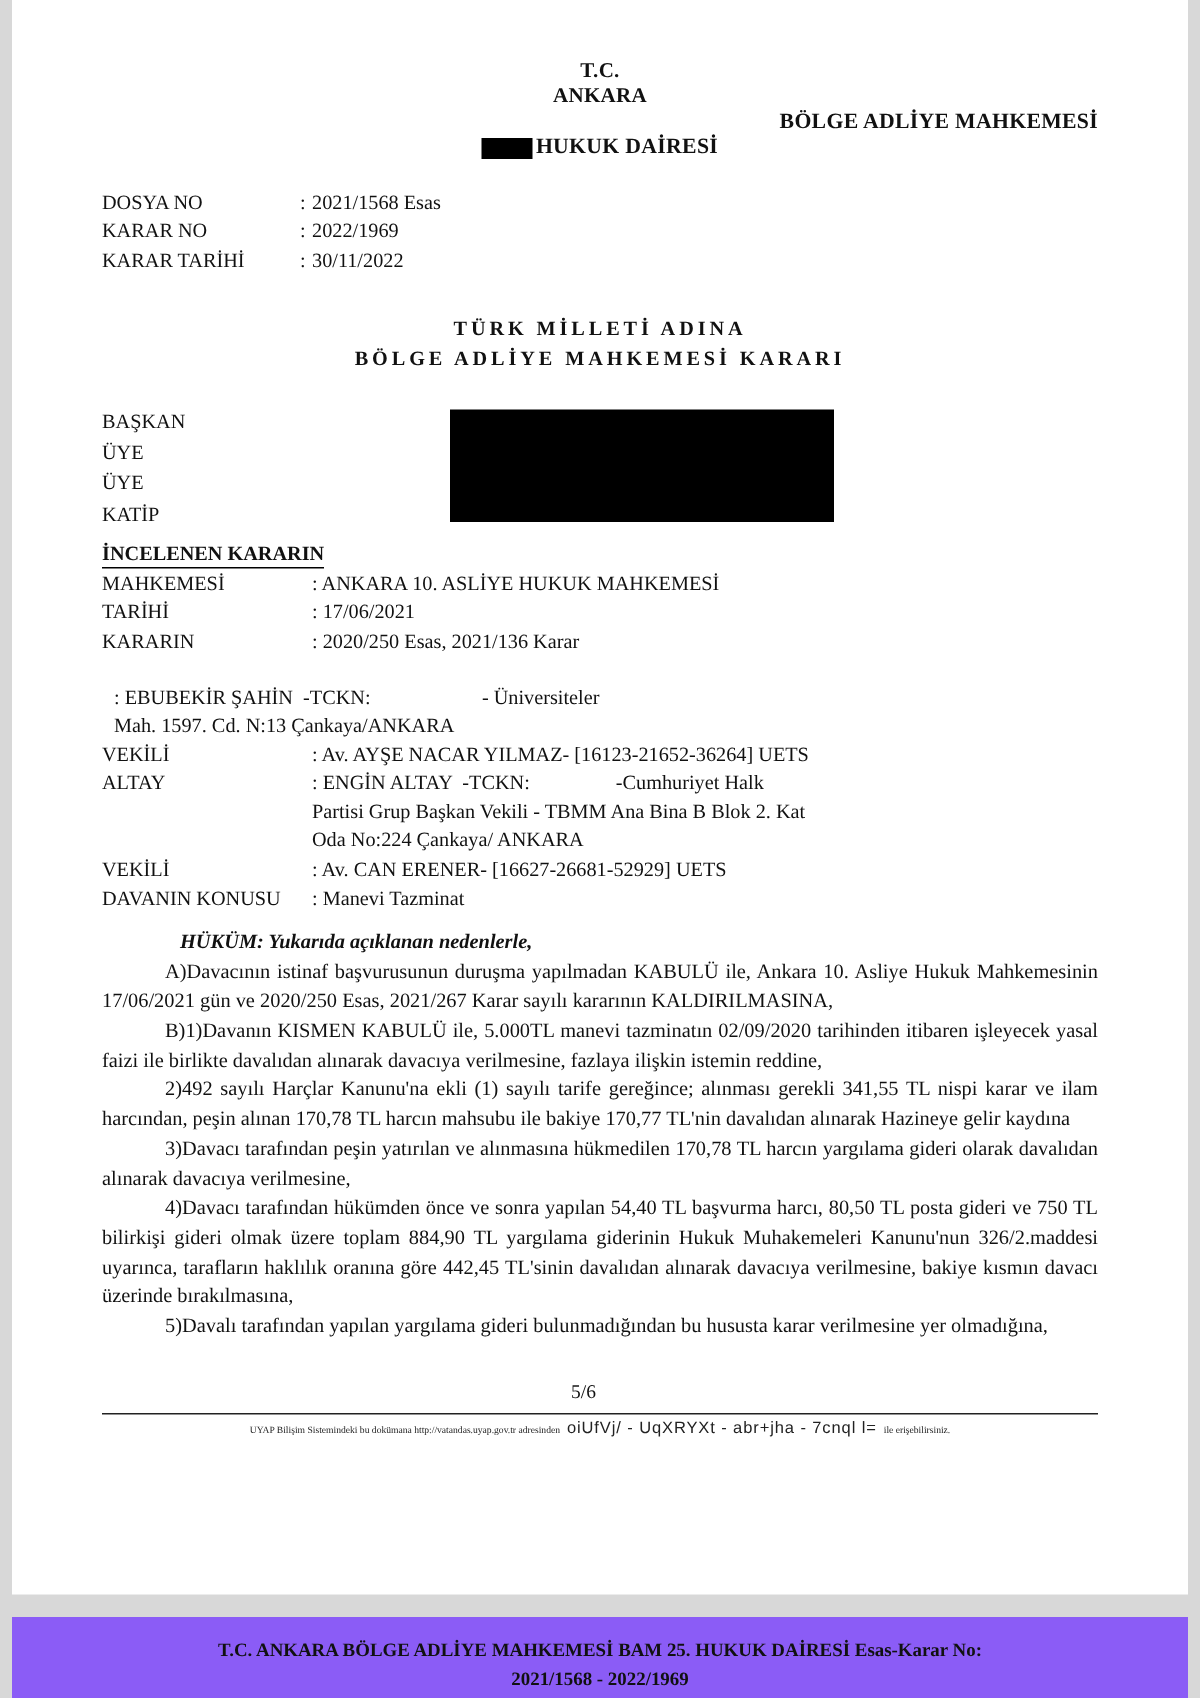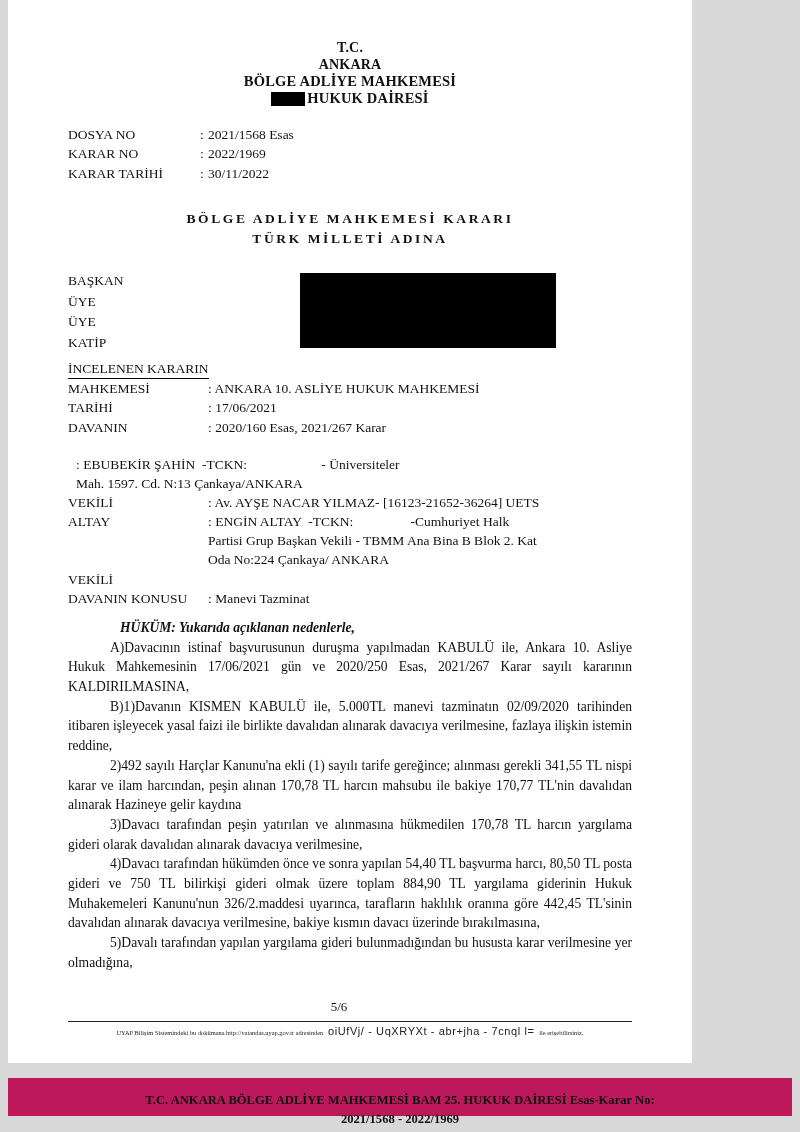--- a/index.html
+++ b/index.html
@@ -15,21 +15,21 @@
     font-family: "Liberation Serif", "DejaVu Serif", serif;
     color: #111;
     overflow: hidden;
   }
 
   
   .page-sheet {
     position: absolute;
     left: 8px;
     top: 0;
-    width: 684px;
+    width: 784px;
     height: 1063px;
     background: #ffffff;
     box-sizing: border-box;
   }
   .page-inner {
     position: absolute;
     left: 0; right: 0; top: 0;
     padding: 0 60px;
   }
 
@@ -37,21 +37,21 @@
   .doc-head {
     text-align: center;
     font-weight: bold;
     line-height: 1.18;
     padding-top: 40px;
     font-size: 14.5px;
     letter-spacing: 0.2px;
   }
   .doc-head .l1 { font-size: 14px; }
   .doc-head .l2 { font-size: 14px; }
-  .doc-head .l3 { font-size: 14.5px; }
+  .doc-head .l3 { font-size: 14.5px; text-align: right; }
   .doc-head .l4 {
     font-size: 14.5px;
     display: flex;
     justify-content: center;
     align-items: center;
     gap: 2px;
   }
   .redact-small {
     display: inline-block;
     width: 34px;
@@ -112,21 +112,21 @@
     position: absolute;
     left: 232px;
     top: 2px;
     width: 256px;
     height: 75px;
     background: #000;
   }
 
   
   .section-title {
-    font-weight: normal;
+    font-weight: bold;
     font-size: 13.5px;
     display: inline-block;
     border-bottom: 1.5px solid #000;
     padding-bottom: 1px;
     margin-top: 4px;
   }
 
   
   .body-text { margin-top: 10px; }
   .body-text p {
@@ -165,22 +165,22 @@
     letter-spacing: 0.6px;
     padding: 0 3px;
   }
 
   
   .caption-sheet {
     position: absolute;
     left: 8px;
     top: 1078px;
     width: 784px;
-    height: 38px;
-    background: #be185d;
+    height: 54px;
+    background: #8b5cf6;
   }
   .caption-inner {
     text-align: center;
     font-weight: bold;
     font-size: 12.6px;
     line-height: 1.5;
     padding-top: 13px;
   }
   .caption-inner .sub { font-weight: bold; }
 </style>
@@ -212,22 +212,22 @@
         <span class="v">2022/1969</span>
       </div>
       <div class="kv-row">
         <span class="k">KARAR TARİHİ</span>
         <span class="c">:</span>
         <span class="v">30/11/2022</span>
       </div>
     </div>
 
     <div class="spaced-title">
+      <div>TÜRK MİLLETİ ADINA</div>
       <div>BÖLGE ADLİYE MAHKEMESİ KARARI</div>
-      <div>TÜRK MİLLETİ ADINA</div>
     </div>
 
     <div class="officials">
       <div class="names">
         <div>BAŞKAN</div>
         <div>ÜYE</div>
         <div>ÜYE</div>
         <div>KATİP</div>
       </div>
       <div class="colons">
@@ -245,23 +245,23 @@
         <span class="k">MAHKEMESİ</span>
         <span class="c"></span>
         <span class="v">: <span>ANKARA 10. ASLİYE HUKUK MAHKEMESİ</span></span>
       </div>
       <div class="kv-row">
         <span class="k">TARİHİ</span>
         <span class="c"></span>
         <span class="v">: <span>17/06/2021</span></span>
       </div>
       <div class="kv-row">
-        <span class="k">DAVANIN</span>
-        <span class="c"></span>
-        <span class="v">: <span>2020/160 Esas, 2021/267 Karar</span></span>
+        <span class="k">KARARIN</span>
+        <span class="c"></span>
+        <span class="v">: <span>2020/250 Esas, 2021/136 Karar</span></span>
       </div>
     </div>
 
     <div class="kv-block">
       <div class="kv-row">
         <span class="c"></span>
         <span class="v">: <span>EBUBEKİR ŞAHİN  -TCKN:                      - Üniversiteler
 Mah. 1597. Cd. N:13 Çankaya/ANKARA</span></span>
       </div>
       <div class="kv-row">
@@ -272,20 +272,21 @@
       <div class="kv-row">
         <span class="k">ALTAY</span>
         <span class="c"></span>
         <span class="v">: <span>ENGİN ALTAY  -TCKN:                 -Cumhuriyet Halk
 Partisi Grup Başkan Vekili - TBMM Ana Bina B Blok 2. Kat
 Oda No:224 Çankaya/ ANKARA</span></span>
       </div>
       <div class="kv-row">
         <span class="k">VEKİLİ</span>
         <span class="c"></span>
+        <span class="v">: <span>Av. CAN ERENER- [16627-26681-52929] UETS</span></span>
       </div>
       <div class="kv-row">
         <span class="k">DAVANIN KONUSU</span>
         <span class="c"></span>
         <span class="v">: <span>Manevi Tazminat</span></span>
       </div>
     </div>
 
     <div class="body-text">
       <p class="bold-lead">HÜKÜM: Yukarıda açıklanan nedenlerle,</p>

